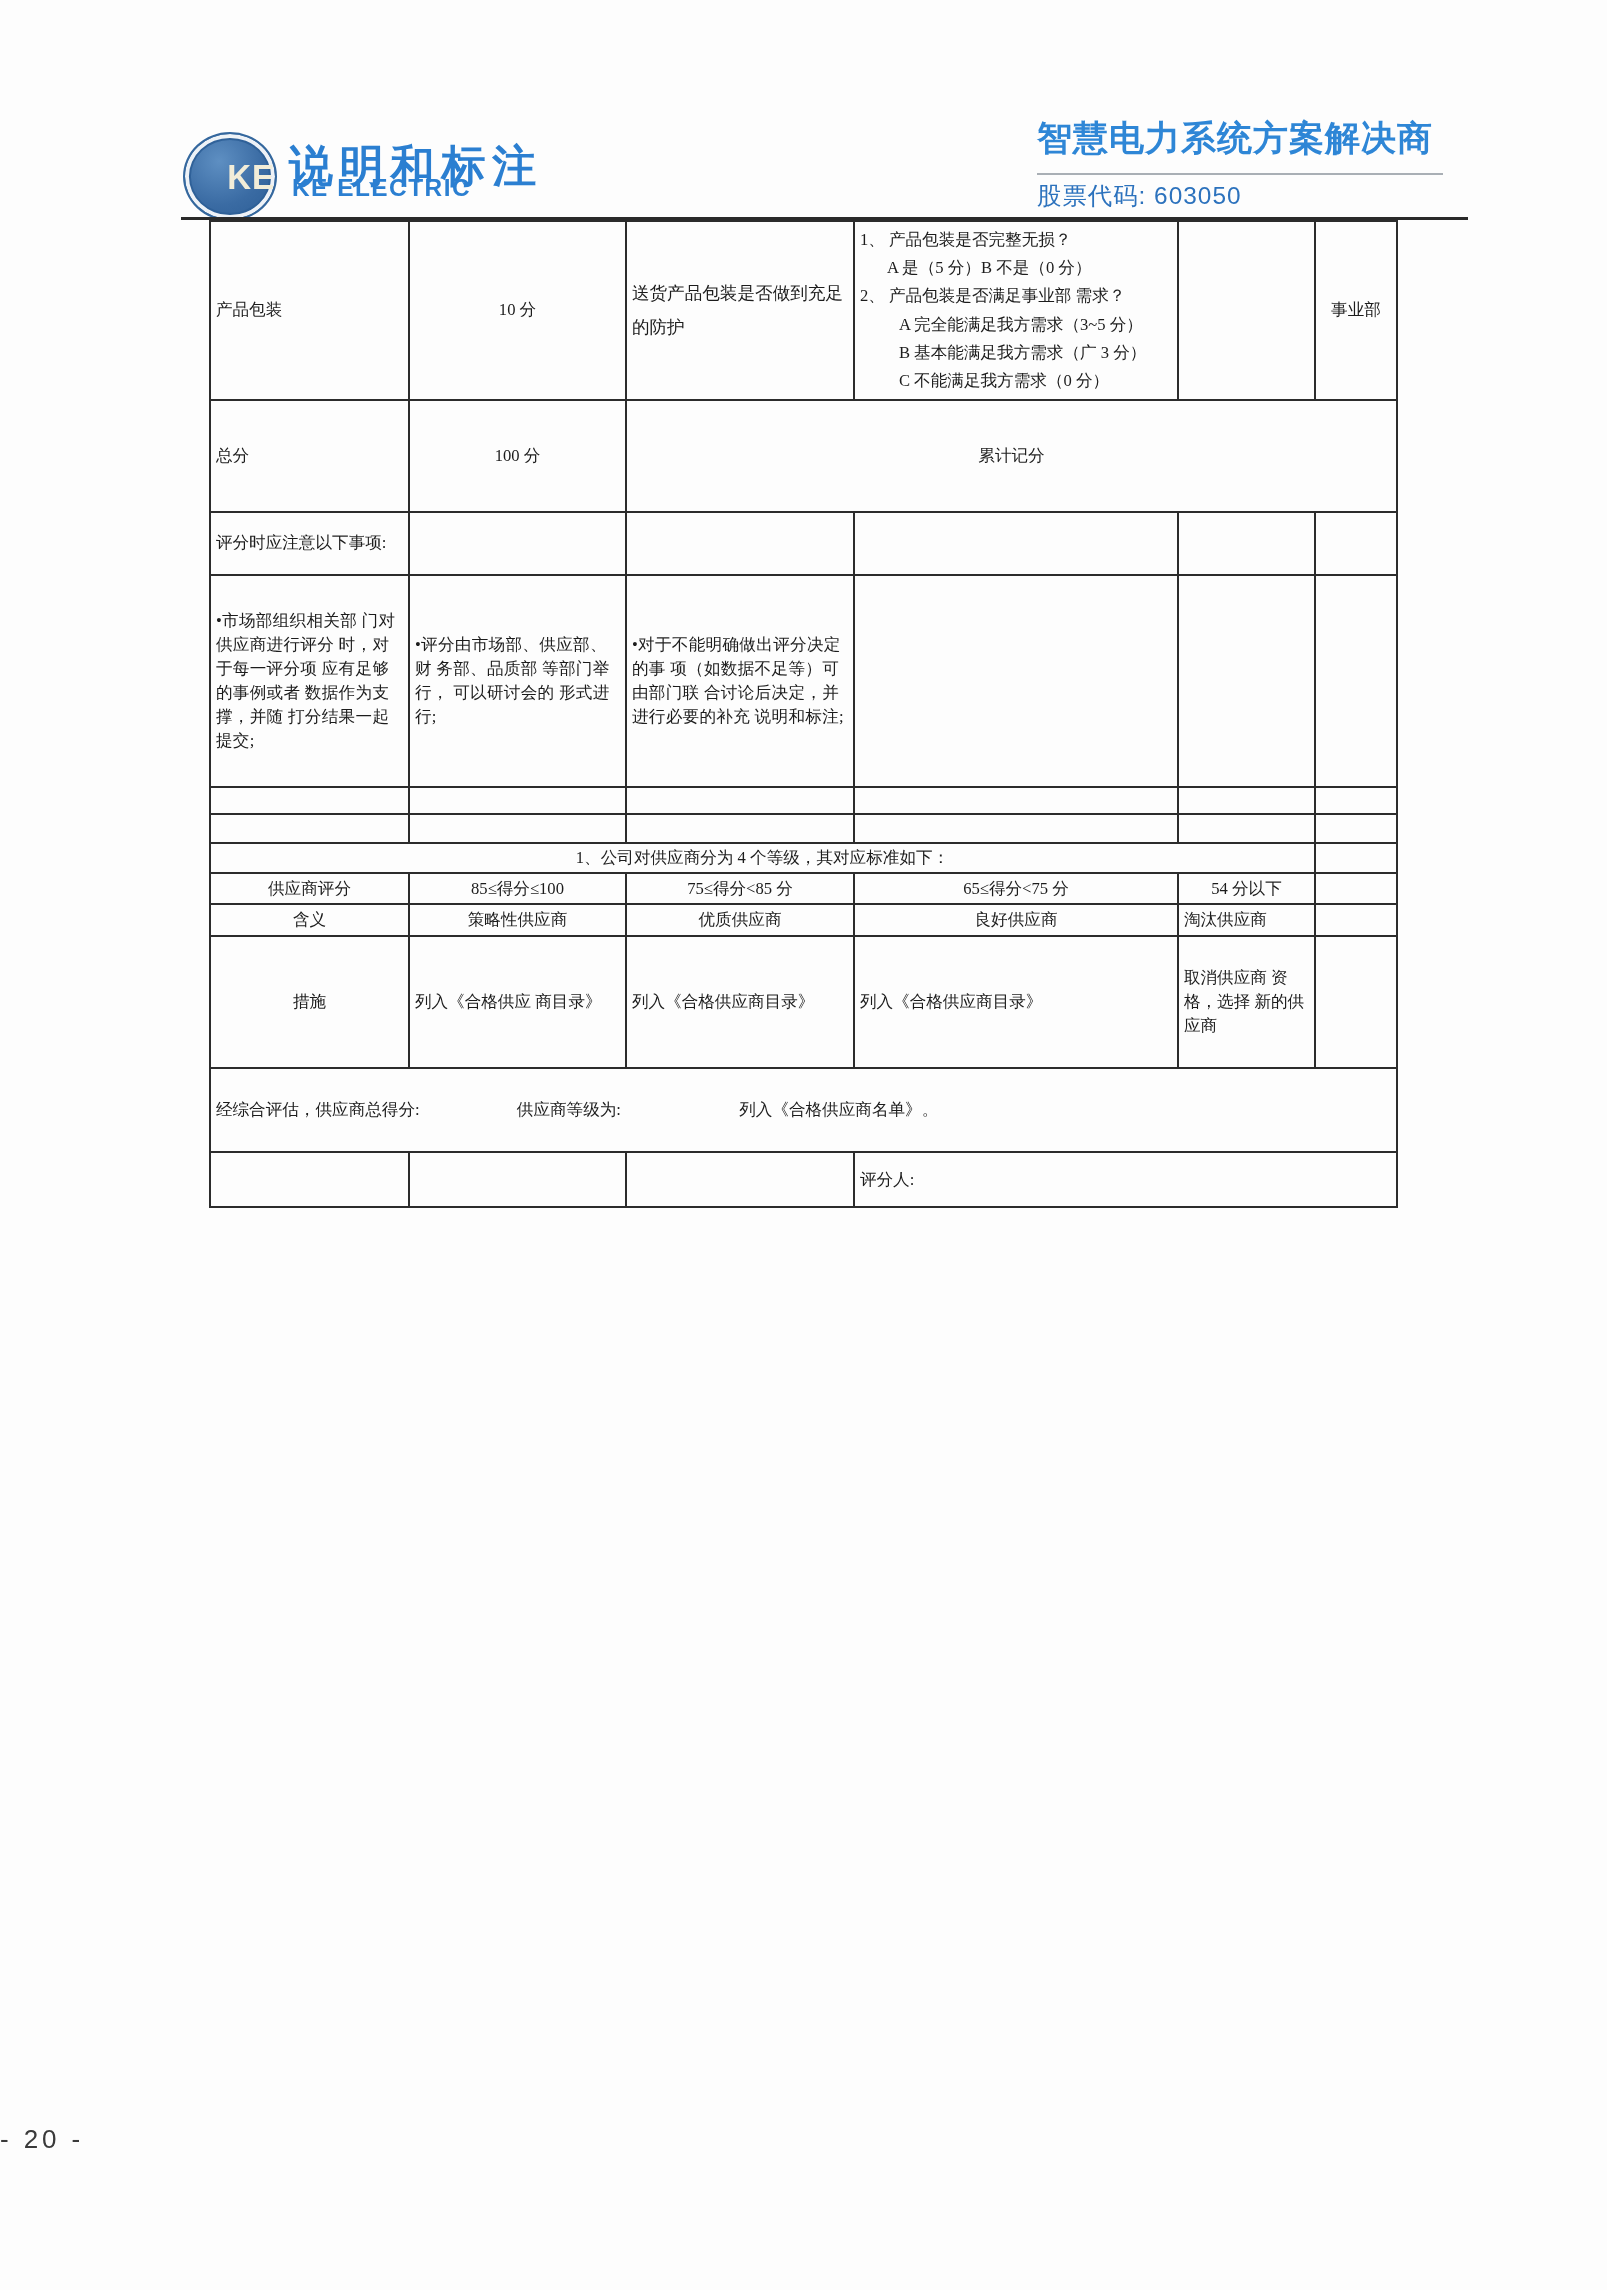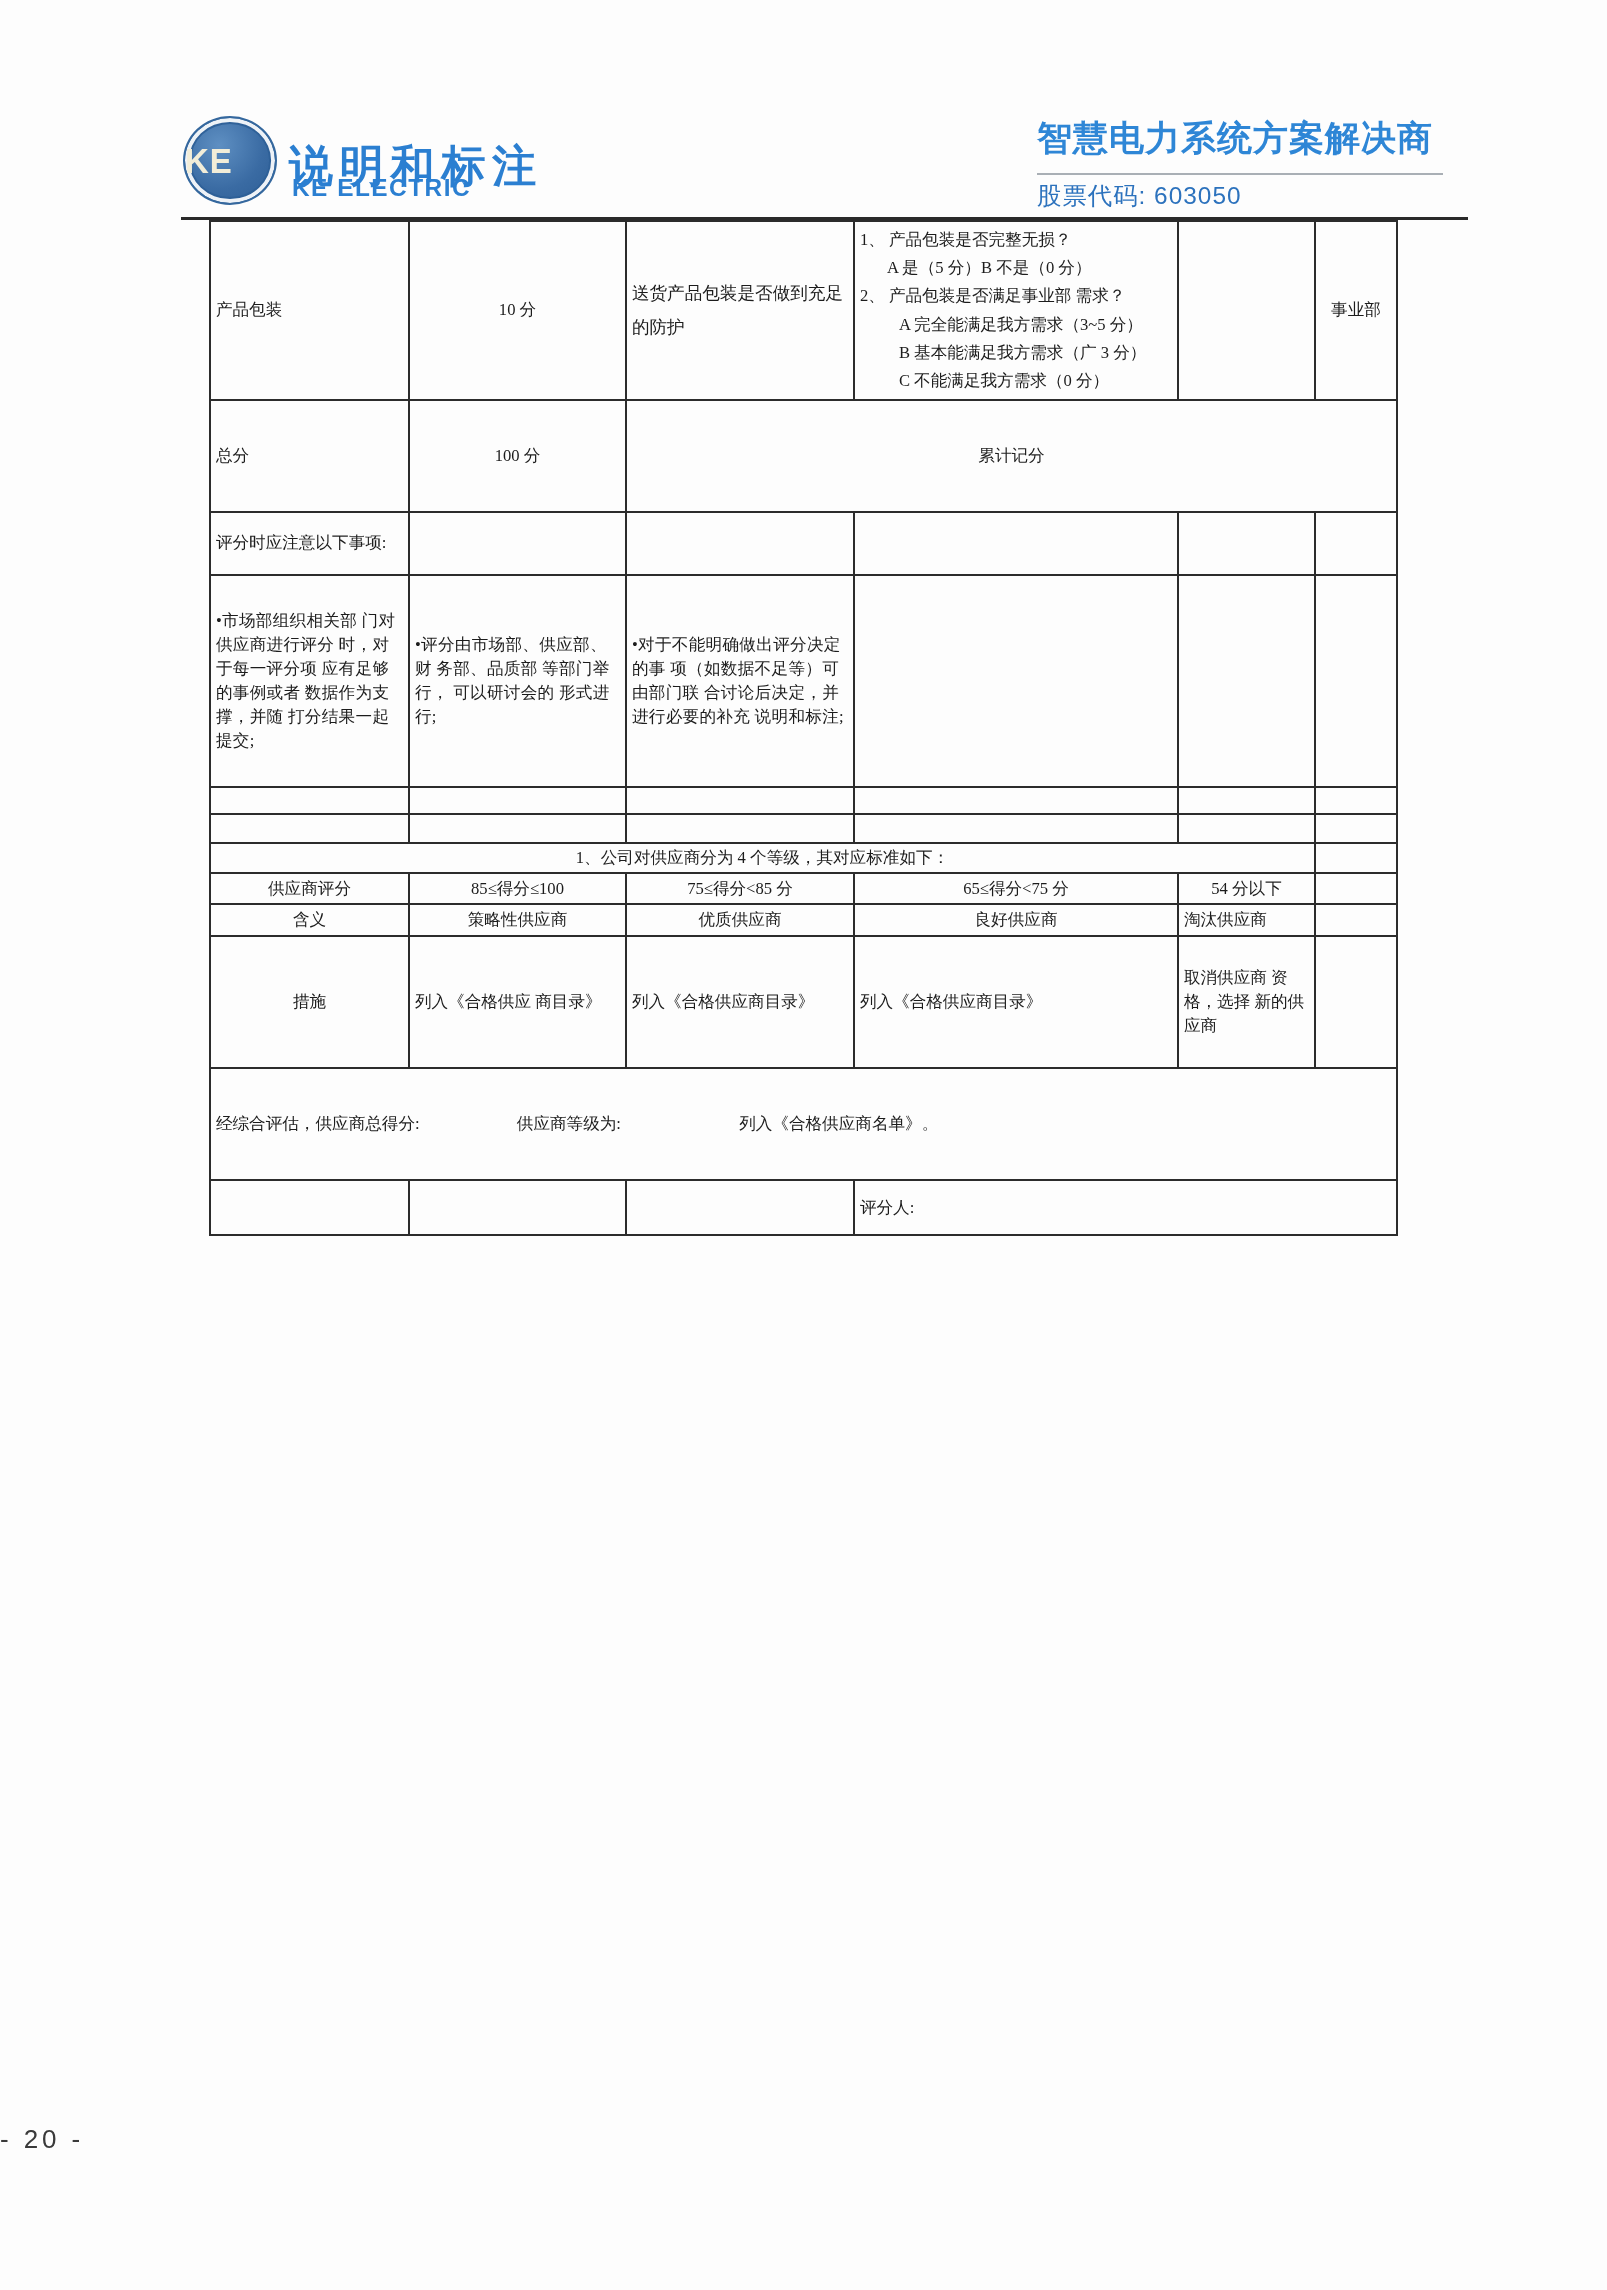--- a/index.html
+++ b/index.html
@@ -1,24 +1,24 @@
 <!DOCTYPE html>
 <html><head>
 <meta charset="utf-8">
 <style>
   html,body{margin:0;padding:0;background:#e8e8e8;}
   .page{position:relative;width:1607px;height:2291px;background:#fdfdfd;
         font-family:"Liberation Serif","DejaVu Serif",serif;color:#1c1c1c;overflow:hidden;}
 
   
-  .logo-mark{position:absolute;left:183px;top:116px;width:90px;height:85px;border-radius:50%;
+  .logo-mark{position:absolute;left:183px;top:132px;width:90px;height:85px;border-radius:50%;
     background:radial-gradient(circle at 38% 32%,#5e8fc2 0%,#3a6ba3 55%,#2b5c94 100%);
     border:2.9px solid #35689e;
     box-shadow:inset 0 0 0 3.9px rgba(255,255,255,0.92), inset 0 0 0 5.9px rgba(46,95,151,0.9);
-    display:flex;align-items:center;justify-content:flex-start;}
+    display:flex;align-items:center;justify-content:flex-end;}
   .logo-mark span{color:#f2edd8;font-family:"Liberation Sans",sans-serif;font-weight:800;
     font-size:33px;letter-spacing:1px;transform:scaleY(1.05);}
   .logo-cn{position:absolute;left:289px;top:137px;font-family:"Liberation Sans",sans-serif;
     font-weight:700;font-size:44px;color:#2b7fd1;letter-spacing:6.8px;}
   .logo-en{position:absolute;left:292px;top:174px;font-family:"Liberation Sans",sans-serif;
     font-weight:700;font-size:24.4px;color:#2b7fd1;letter-spacing:1.5px;}
   .slogan{position:absolute;left:1037px;top:115px;font-family:"Liberation Sans",sans-serif;
     font-weight:700;font-size:35px;color:#2e86d6;letter-spacing:1px;}
   .header-divider{position:absolute;left:1037px;top:173px;width:406px;height:2px;background:#a9afb5;}
   .stock{position:absolute;left:1037px;top:180px;font-family:"Liberation Sans",sans-serif;
@@ -162,21 +162,21 @@
 
     <tr style="height:132px">
       <td class="tc">措施</td>
       <td class="action-cell">列入《合格供应 商目录》</td>
       <td class="action-cell">列入《合格供应商目录》</td>
       <td class="action-cell">列入《合格供应商目录》</td>
       <td class="action-cell">取消供应商 资格，选择 新的供应商</td>
       <td></td>
     </tr>
 
-    <tr style="height:112px">
+    <tr style="height:84px">
       <td class="summary-cell" colspan="6">
         <span class="sum1">经综合评估，供应商总得分:</span>
         <span class="sum2">供应商等级为:</span>
         <span>列入《合格供应商名单》。</span>
       </td>
     </tr>
 
     <tr style="height:55px">
       <td></td>
       <td></td>

